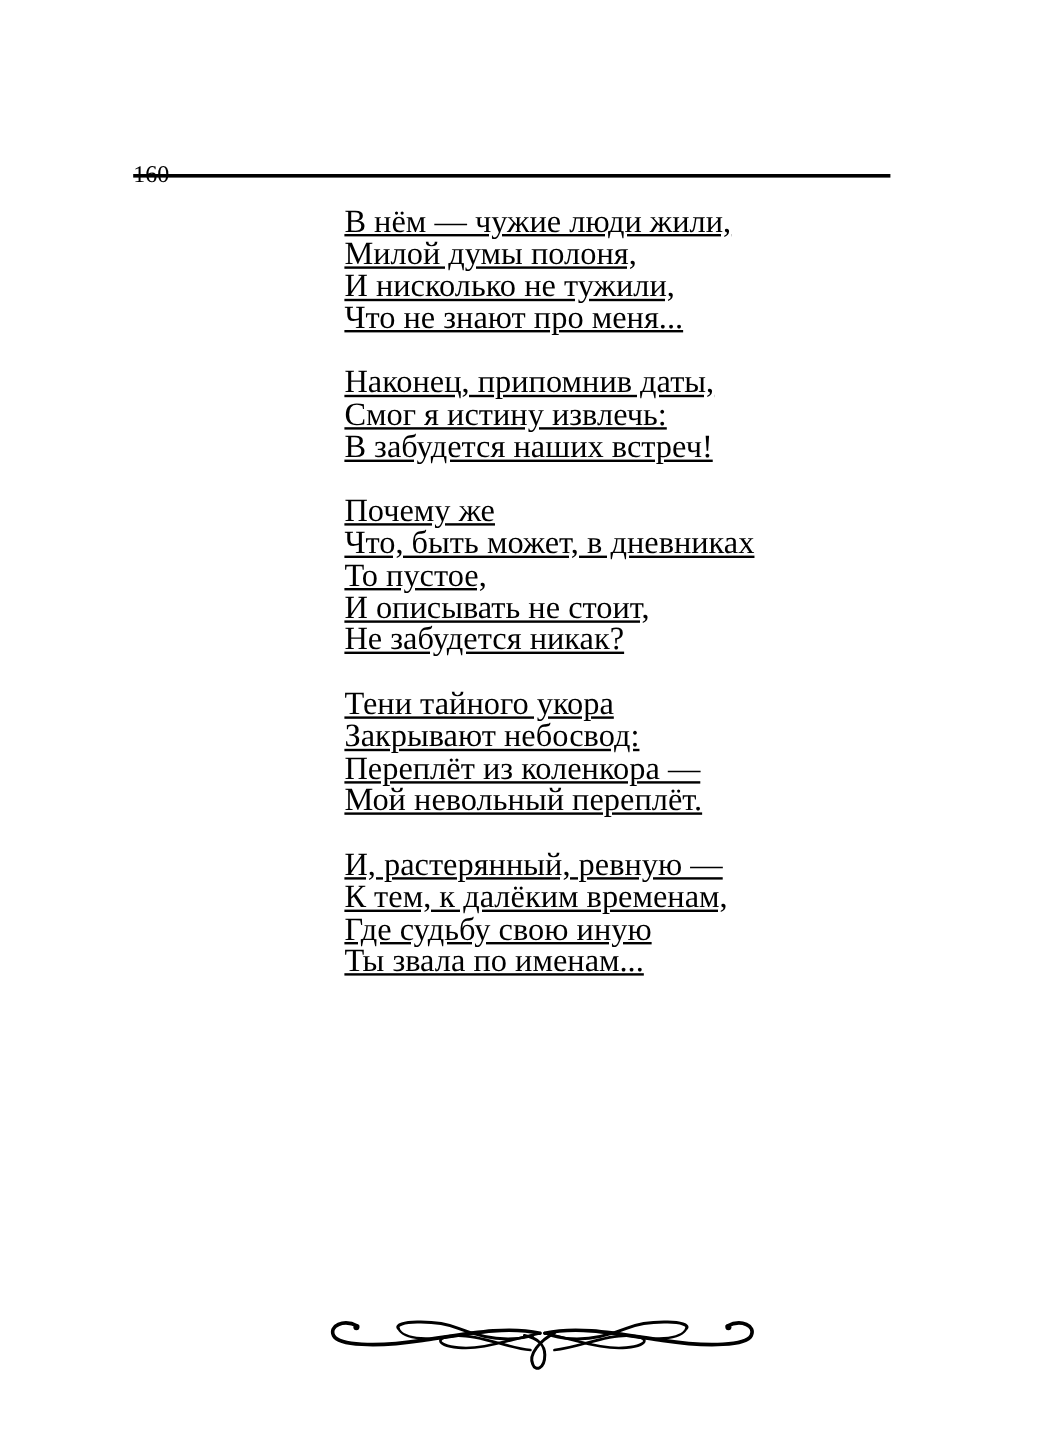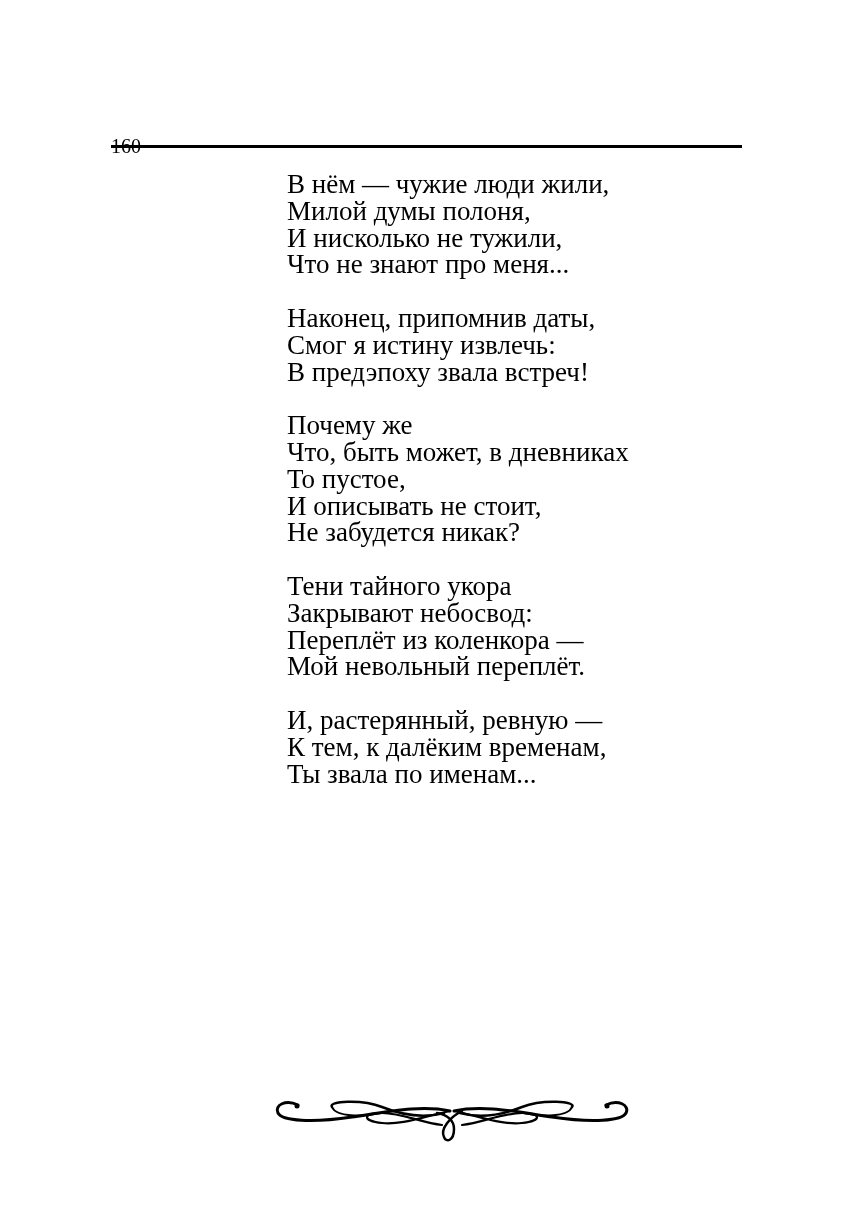--- a/index.html
+++ b/index.html
@@ -45,20 +45,21 @@
       width: 631px;
       height: 3px;
       background: #000000;
     }
     .poem {
       position: absolute;
       left: 287px;
       top: 171px;
       font-size: 27px;
       line-height: 26.8px;
+      text-decoration: underline;
     }
     .stanza {
       margin: 0 0 26.8px 0;
     }
     .line {
       display: block;
       white-space: nowrap;
     }
     .ornament {
       position: absolute;
@@ -79,38 +80,39 @@
 <div class="poem">
   <div class="stanza">
     <span class="line">В нём — чужие люди жили,</span>
     <span class="line">Милой думы полоня,</span>
     <span class="line">И нисколько не тужили,</span>
     <span class="line">Что не знают про меня...</span>
   </div>
   <div class="stanza">
     <span class="line">Наконец, припомнив даты,</span>
     <span class="line">Смог я истину извлечь:</span>
-    <span class="line">В предэпоху звала встреч!</span>
+    <span class="line">В забудется наших встреч!</span>
   </div>
   <div class="stanza">
     <span class="line">Почему же</span>
     <span class="line">Что, быть может, в дневниках</span>
     <span class="line">То пустое,</span>
     <span class="line">И описывать не стоит,</span>
     <span class="line">Не забудется никак?</span>
   </div>
   <div class="stanza">
     <span class="line">Тени тайного укора</span>
     <span class="line">Закрывают небосвод:</span>
     <span class="line">Переплёт из коленкора —</span>
     <span class="line">Мой невольный переплёт.</span>
   </div>
   <div class="stanza">
     <span class="line">И, растерянный, ревную —</span>
     <span class="line">К тем, к далёким временам,</span>
+    <span class="line">Где судьбу свою иную</span>
     <span class="line">Ты звала по именам...</span>
   </div>
 </div>
 
 <div class="ornament">
   <svg width="360" height="60" viewBox="0 0 360 60" fill="none" stroke="#000" stroke-linecap="round">
 
     <path d="M26 10 C 14 4, 2 10, 6 18 C 10 26, 40 28, 80 22 C 120 16, 150 10, 178 16" stroke-width="3"></path>
     <circle cx="25" cy="11" r="2.5" fill="#000" stroke="none"></circle>
 

